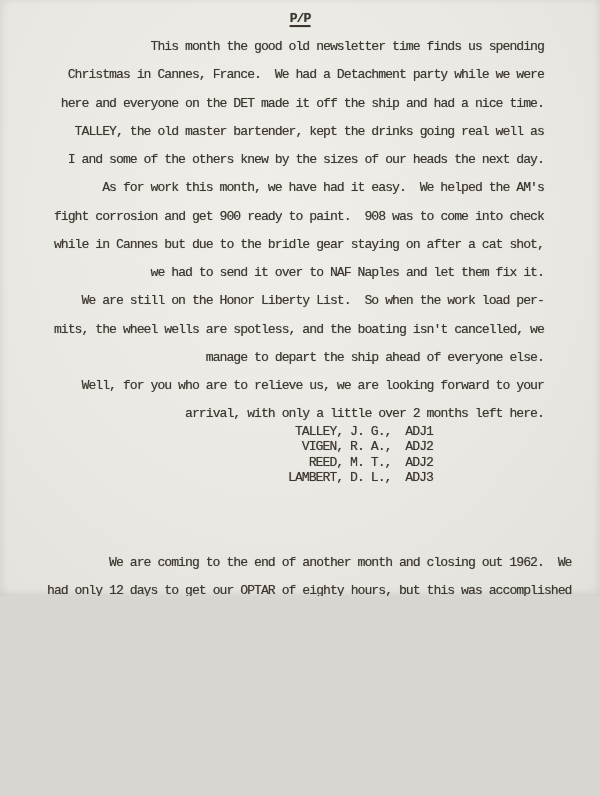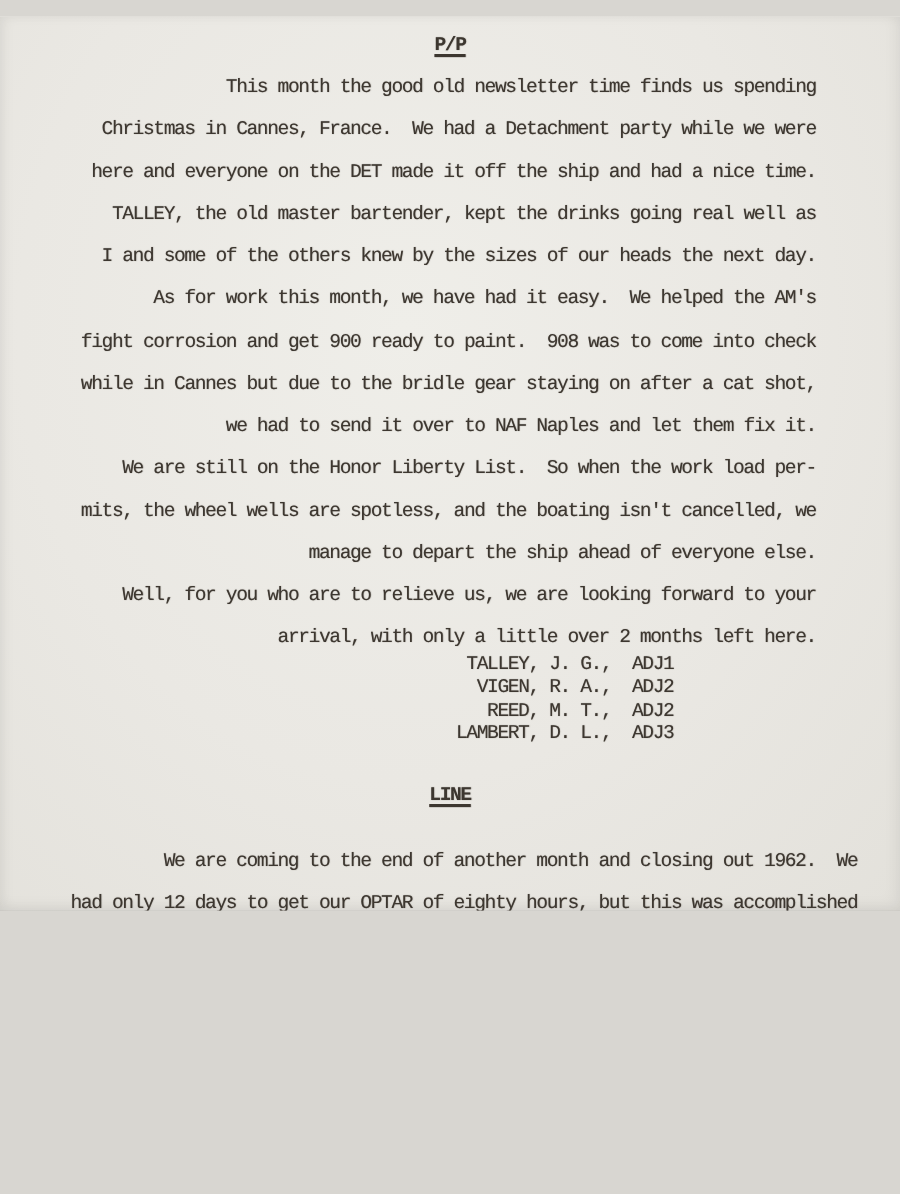--- a/index.html
+++ b/index.html
@@ -4,21 +4,21 @@
 <style>
   html, body {
     margin: 0;
     padding: 0;
     background: #d8d6d1;
   }
   .page {
     position: relative;
     width: 600px;
     height: 596px;
-    margin: 11px auto;
+    margin: 0 auto;
     overflow: hidden;
     background:
       radial-gradient(ellipse at 45% 35%, #efeee9 0%, #eae8e3 55%, #e3e1db 100%);
     box-shadow: inset 3px 0 8px rgba(0,0,0,0.05), inset -3px -3px 9px rgba(0,0,0,0.05);
     font-family: "Liberation Mono", "DejaVu Sans Mono", monospace;
     color: #3d3730;
   }
   .tw {
     font-size: 13px;
     letter-spacing: -0.9px;
@@ -40,21 +40,21 @@
   .heading-line { top: 511px; }
   .body-block {
     position: absolute;
     left: 47px;
     white-space: pre;
   }
   .body-pp   { top: 33px;  line-height: 28.25px; }
   .body-line { top: 549px; line-height: 27.8px; }
   .signatures {
     position: absolute;
-    left: 304px;
+    left: 288px;
     top: 424px;
     white-space: pre;
     line-height: 15.3px;
   }
 </style>
 </head>
 <body>
 
 <div class="page" style="color: rgb(61, 55, 48);">
 
@@ -73,21 +73,20 @@
 mits, the wheel wells are spotless, and the boating isn't cancelled, we
 manage to depart the ship ahead of everyone else.
      Well, for you who are to relieve us, we are looking forward to your
 arrival, with only a little over 2 months left here.</div>
 
   <div class="signatures tw">TALLEY, J. G.,  ADJ1
 VIGEN, R. A.,  ADJ2
 REED, M. T.,  ADJ2
 LAMBERT, D. L.,  ADJ3</div>
 
-  <div class="heading heading-line tw">LINE</div>
 
   <div class="body-block body-line tw">     We are coming to the end of another month and closing out 1962.  We
 had only 12 days to get our OPTAR of eighty hours, but this was accomplished
 and surpassed with little difficulty.
      Early this month 908 tangled with a bridle.  It put up a good fight -
 but lost.  The plane is now at NAF Naples being outfitted with a new belly.
 As it is also ready for a check, a crew will be sent in to get it ready
 for some hard flying upon its return to the ship.
      We pulled into Cannes, France on the 15th for the Christmas Holidays.
 Two of the crew took a three day ski tour in the Erench Alps.  NUNNALLY,</div>

